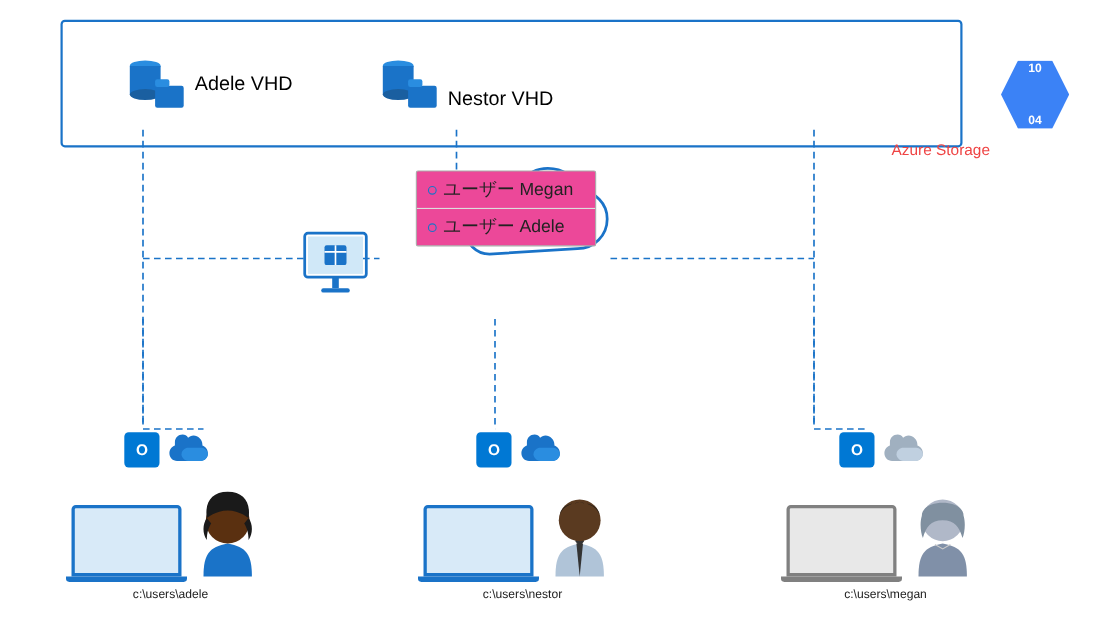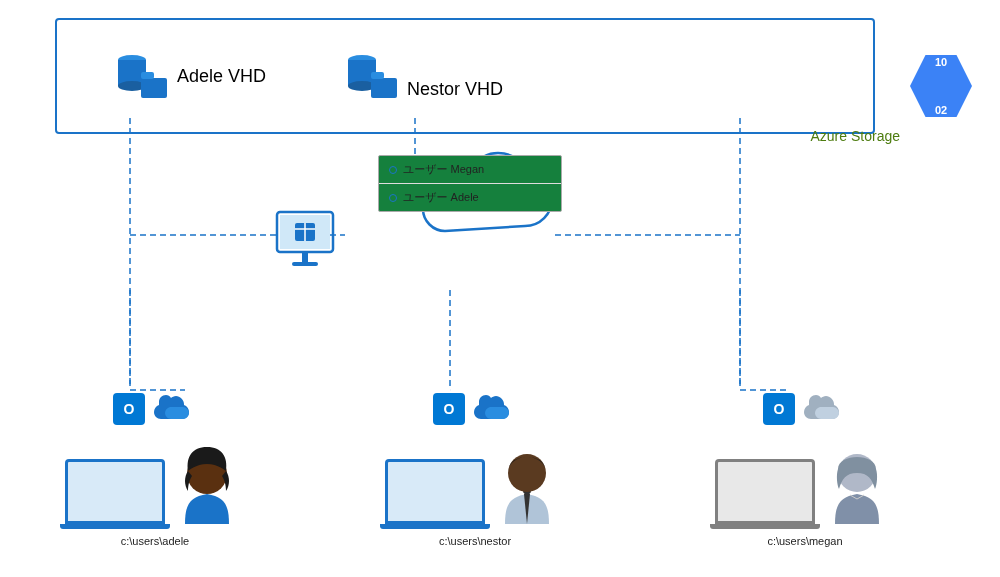--- a/index.html
+++ b/index.html
@@ -71,33 +71,33 @@
       flex-direction: column;
       line-height: 1.3;
     }
 
     
     .azure-storage-label {
       position: absolute;
       top: 128px;
       right: 100px;
       font-size: 14px;
-      color: #4d7c0f;
+      color: #ef4444;
     }
 
     
     .user-panel {
       position: absolute;
       top: 155px;
       left: 378px;
-      width: 184px;
-      background: #15803d;
+      width: 164px;
+      background: #ec4899;
       border: 1.5px solid #aaa;
       border-radius: 2px;
-      font-size: 11px;
+      font-size: 16px;
     }
 
     .user-row {
       padding: 6px 10px;
       border-bottom: 1px solid #ddd;
       color: #222;
       display: flex;
       align-items: center;
       gap: 6px;
     }
@@ -200,21 +200,21 @@
         <rect x="24" y="20" width="13" height="7" rx="2" fill="#2a8de0"></rect>
       </svg>
       <span class="vhd-label">Nestor VHD</span>
     </div>
 
   </div>
 
   <div class="hex-icon">
     <div class="hex-shape">
       <span>10</span>
-      <span>02</span>
+      <span>04</span>
     </div>
   </div>
 
   <div class="azure-storage-label">Azure Storage</div>
 
   <div style="position:absolute; top:148px; left:340px; width:220px; height:110px;">
     <svg viewBox="0 0 220 110" width="220" height="110">
       <path d="M185,78 C200,78 212,66 212,51 C212,37 201,26 187,25 C183,13 172,5 158,5 C148,5 139,10 133,18 C130,16 126,15 122,15 C110,15 100,24 100,36 C100,37 100,38 100,39 C90,41 83,50 83,61 C83,73 93,83 105,83 L185,78 Z" fill="none" stroke="#1a73c8" stroke-width="2.5"></path>
     </svg>
   </div>

